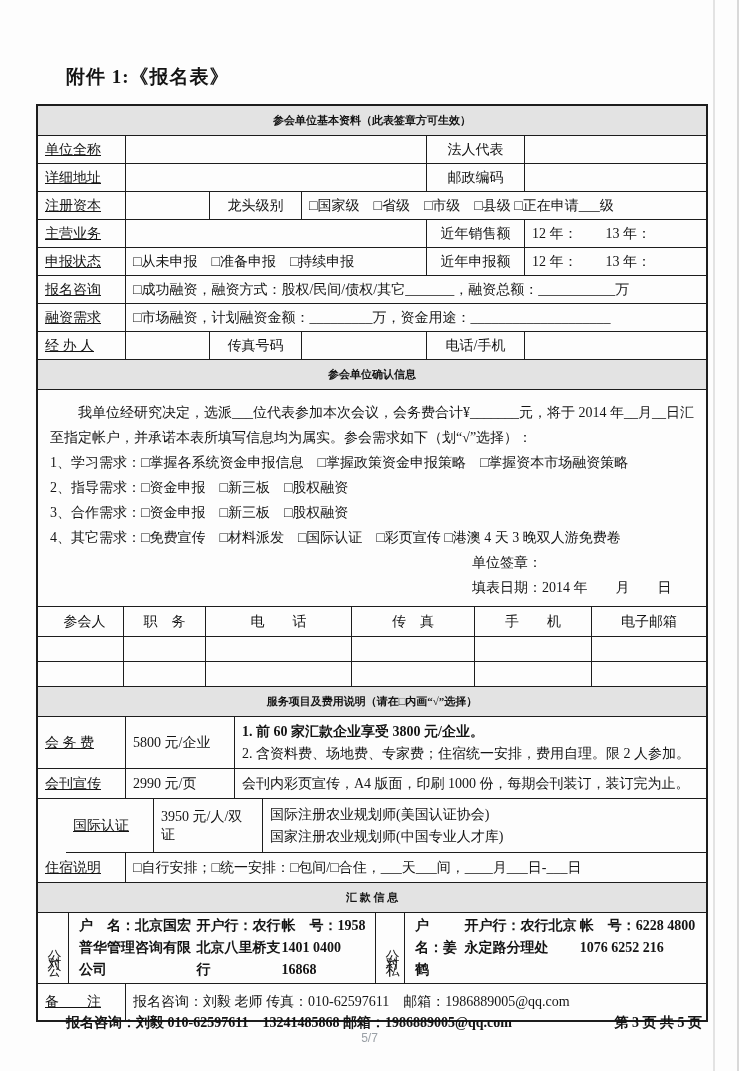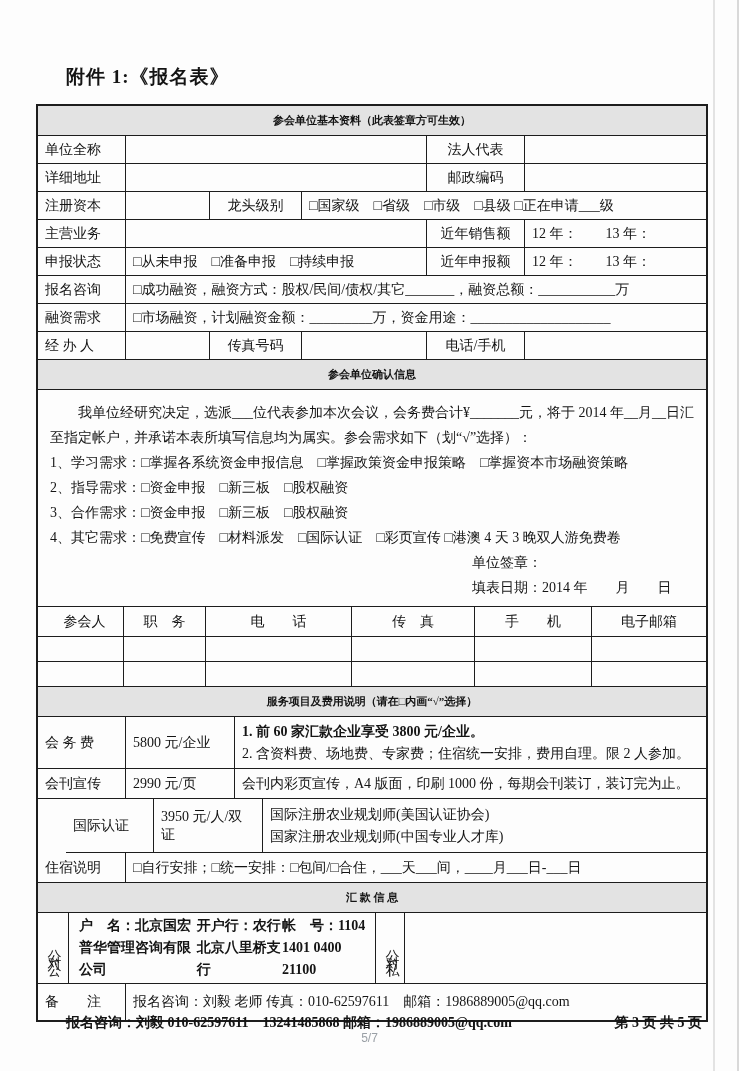--- a/index.html
+++ b/index.html
@@ -20,21 +20,21 @@
     background:#e3e3e3;border-bottom:1px solid #1d1d1d;
     height:30px;line-height:29px;text-align:center;font-weight:bold;font-size:11px;
   }
   .row{display:flex;border-bottom:1px solid #1d1d1d;align-items:stretch;}
   .tbl > :last-child{border-bottom:none;}
   .cell{
     border-right:1px solid #1d1d1d;display:flex;align-items:center;
     padding:2px 7px;overflow:hidden;flex:none;
   }
   .cell.last{border-right:none;flex:1 1 auto;}
-  .lblL{}
+  .lblL{text-decoration:underline;}
   .lblC{justify-content:center;padding-left:3px;padding-right:3px;}
   .blank{}
   .multi{flex-direction:column;align-items:flex-start;justify-content:center;line-height:22px;}
   .r28{min-height:28px;}
   .r30{min-height:30px;}
   .r25{min-height:25px;}
   .r36{min-height:36px;}
   .r52{min-height:52px;}
   .r54{min-height:54px;margin-left:28px;}
   .r66{min-height:66px;}
@@ -199,24 +199,29 @@
 
   <div class="sect-hdr">汇 款 信 息</div>
 
   <div class="row r66">
     <div class="cell w31">
       <span class="vert">公对公</span>
     </div>
     <div class="cell multi bank-lines w307">
       <span>户　名：北京国宏普华管理咨询有限公司</span>
       <span>开户行：农行北京八里桥支行</span>
-      <span>帐　号：1104 1401 0400 21100</span>
+      <span>帐　号：1958 1401 0400 16868</span>
     </div>
     <div class="cell w29">
       <span class="vert">公对私</span>
+    </div>
+    <div class="cell multi bank-lines last">
+      <span>户　名：姜鹤</span>
+      <span>开户行：农行北京永定路分理处</span>
+      <span>帐　号：6228 4800 1076 6252 216</span>
     </div>
   </div>
 
   <div class="row r36">
     <div class="cell lblL w88">备　　注</div>
     <div class="cell last">报名咨询：刘毅 老师 传真：010-62597611　邮箱：1986889005@qq.com</div>
   </div>
 
 </div>
 

